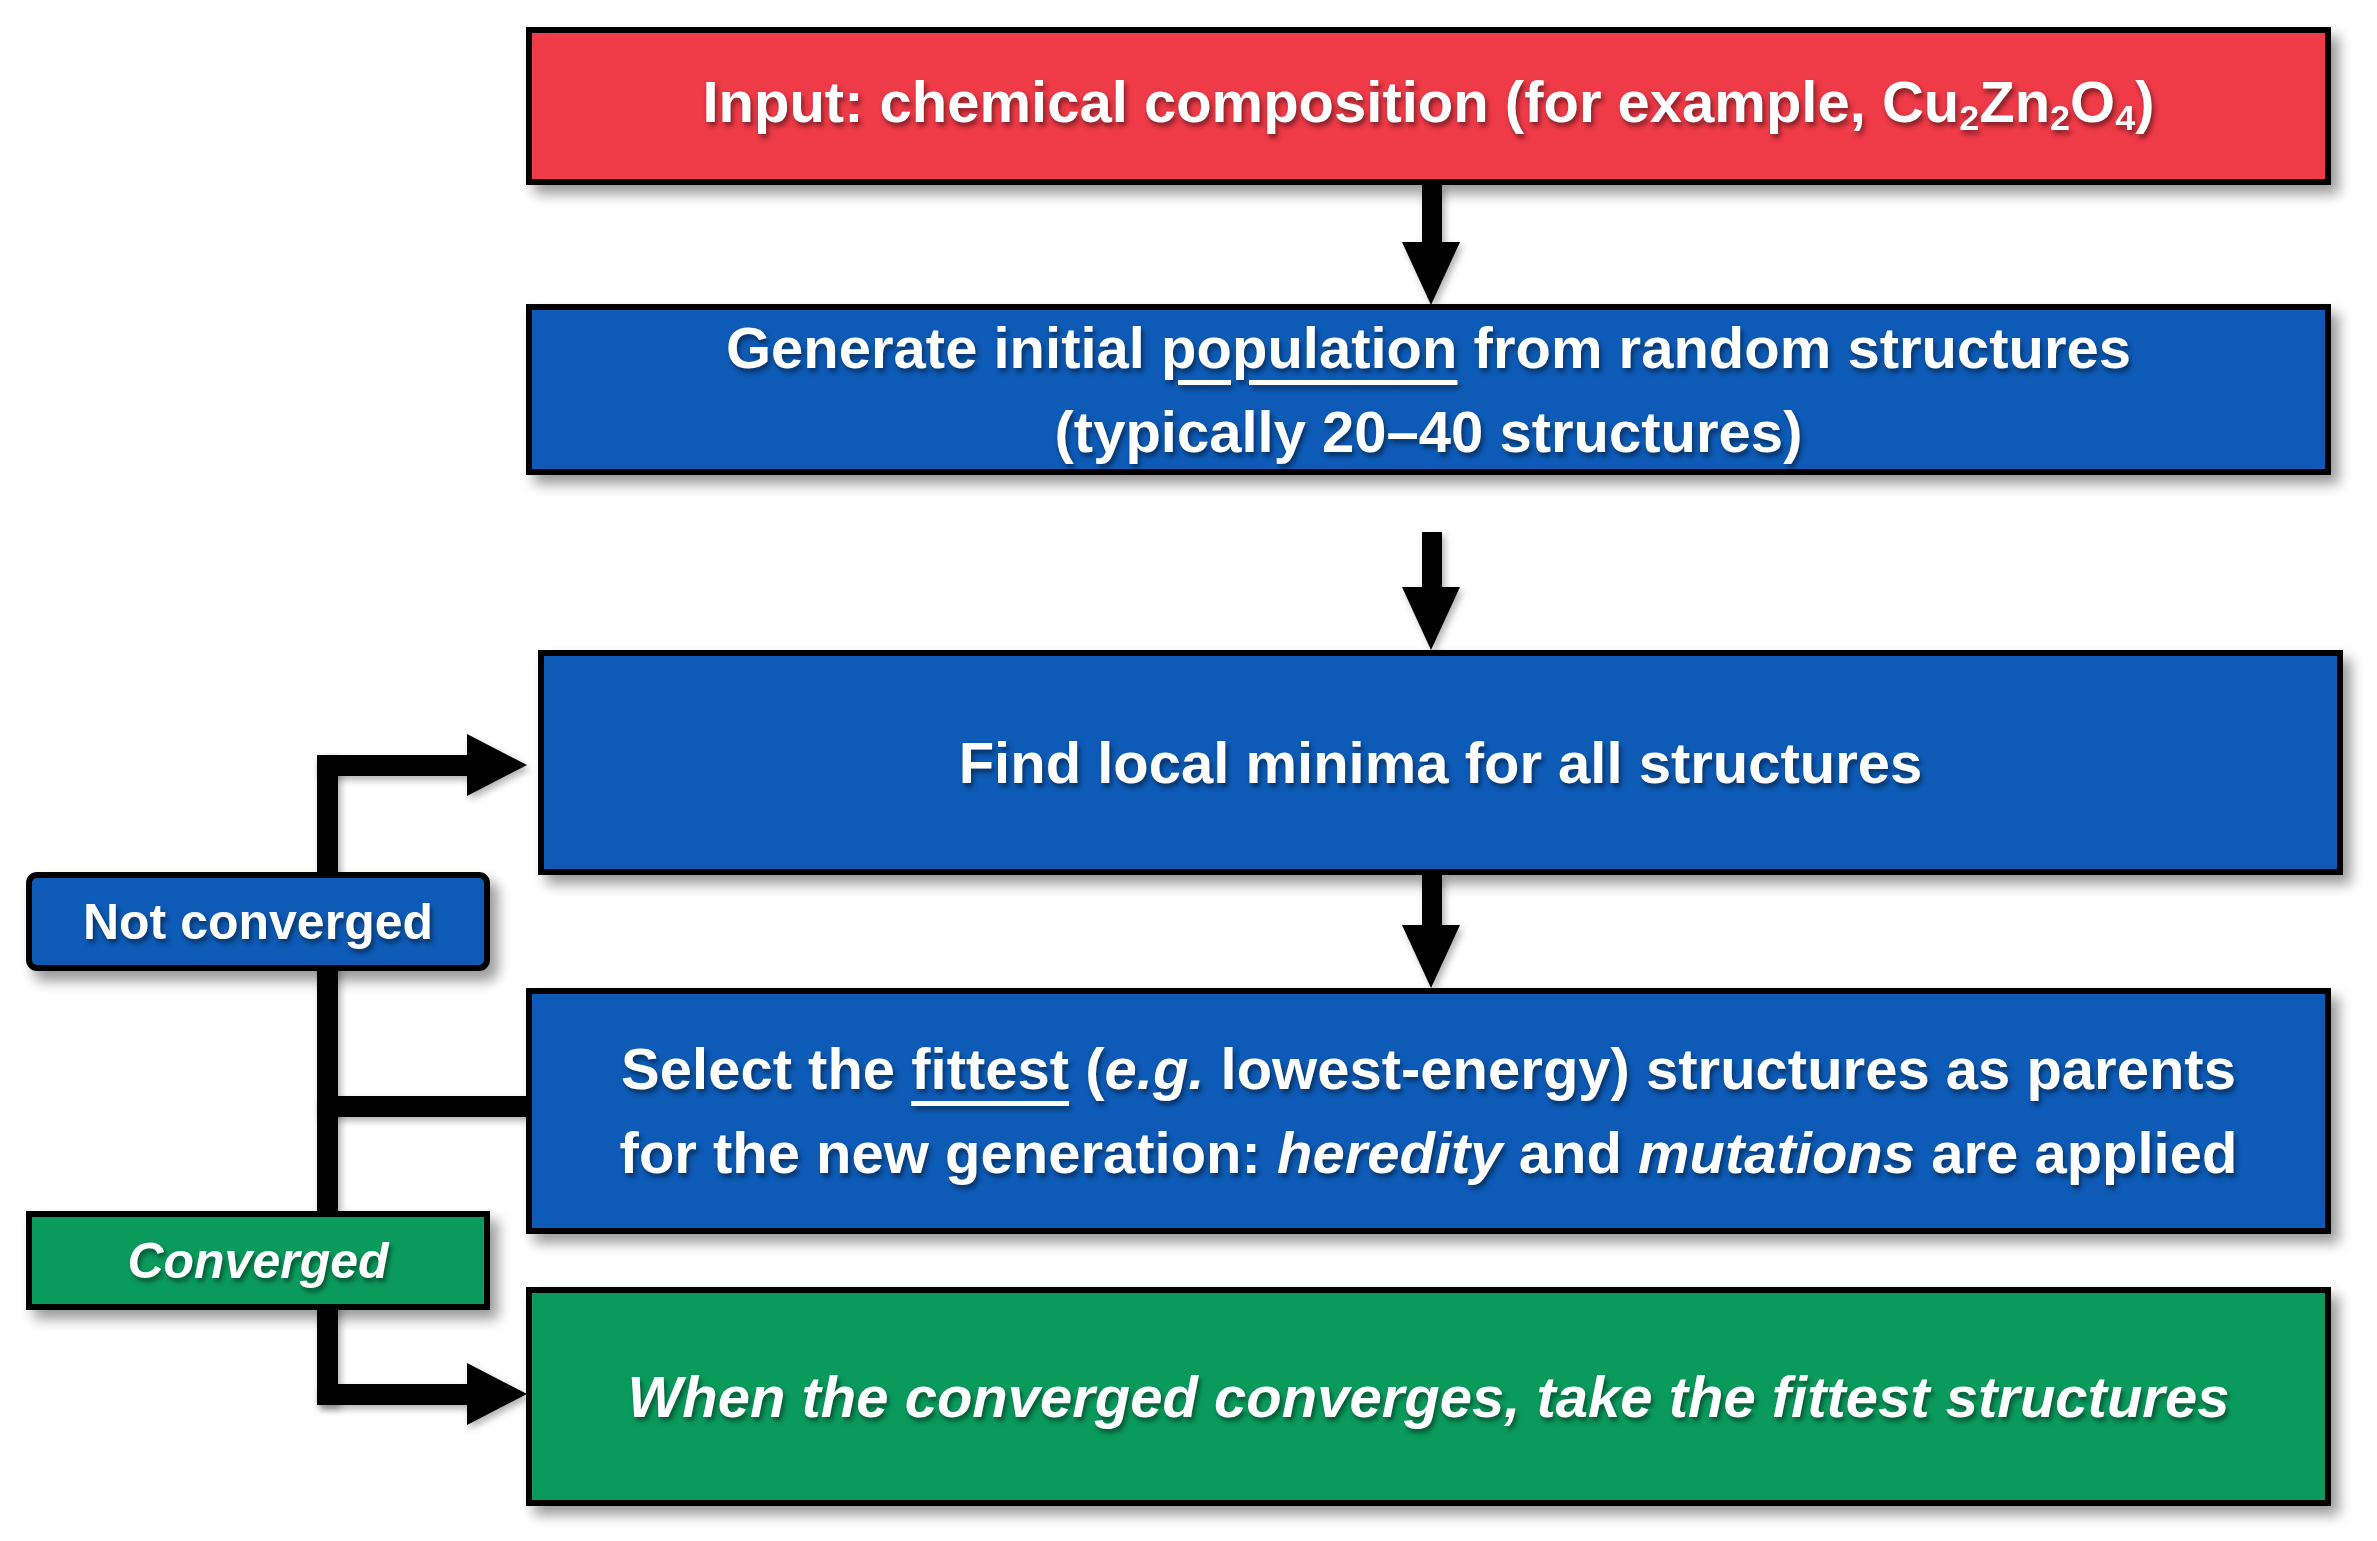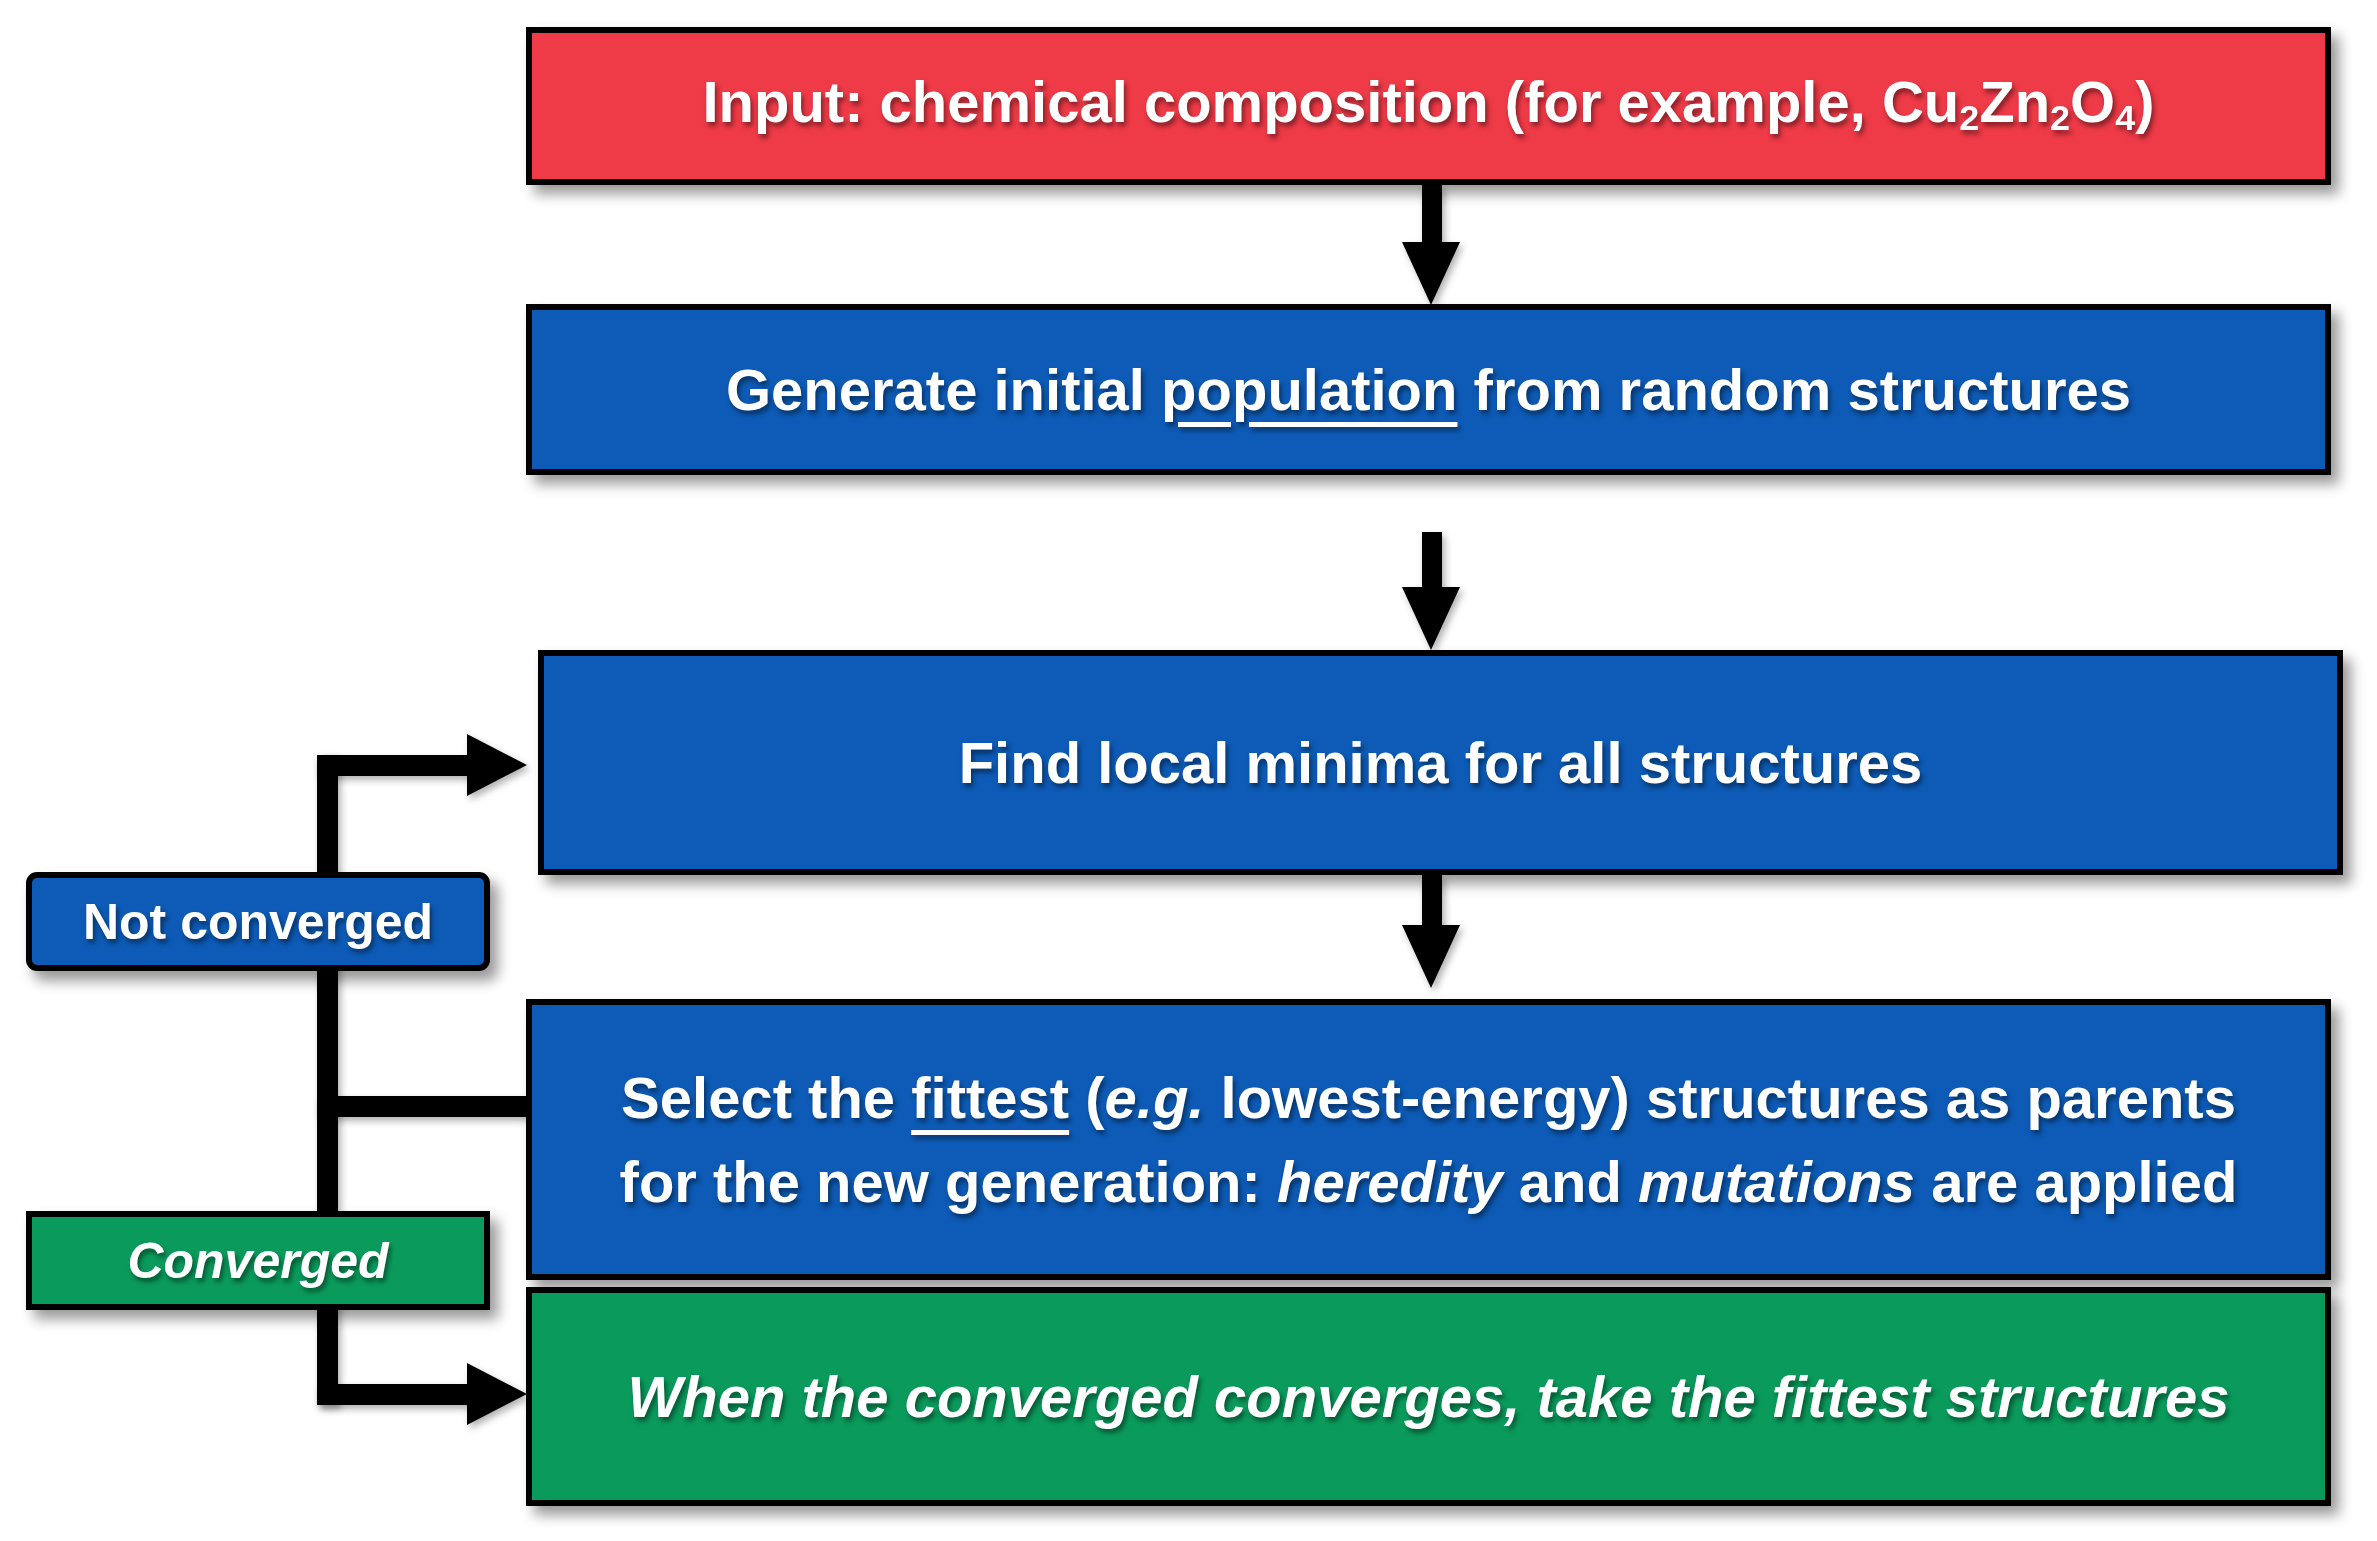--- a/index.html
+++ b/index.html
@@ -66,27 +66,28 @@
 
   <div class="conn" style="left:1422px; top:875px; width:20px; height:53px;"></div>
   <div class="head-down" style="left:1402px; top:925px;"></div>
 
   <div class="box red" style="left:526px; top:27px; width:1805px; height:158px;">
     <div class="line"><span>Input: chemical composition (for example, Cu</span><span class="seg-sub">2</span><span>Zn</span><span class="seg-sub">2</span><span>O</span><span class="seg-sub">4</span><span>)</span></div>
   </div>
 
   <div class="box blue" style="left:526px; top:304px; width:1805px; height:171px;">
     <div class="line"><span>Generate initial </span><span class="seg-u">population</span><span> from random structures</span></div>
+    <div class="line"><span>(typically 20–40 structures)</span></div>
   </div>
 
   <div class="box blue" style="left:526px; top:650px; width:1805px; height:225px;margin-left:12px;">
     <div class="line"><span>Find local minima for all structures</span></div>
   </div>
 
-  <div class="box blue" style="left:526px; top:988px; width:1805px; height:281px;margin-top:11px;">
+  <div class="box blue" style="left:526px; top:988px; width:1805px; height:246px;">
     <div class="line"><span>Select the </span><span class="seg-u">fittest</span><span> (</span><span class="seg-i">e.g.</span><span> lowest-energy) structures as parents</span></div>
     <div class="line"><span>for the new generation: </span><span class="seg-i">heredity</span><span> and </span><span class="seg-i">mutations</span><span> are applied</span></div>
   </div>
 
   <div class="box green" style="left:526px; top:1287px; width:1805px; height:219px;">
     <div class="line"><span>When the converged converges, take the fittest structures</span></div>
   </div>
 
   <div class="box blue label" style="left:26px; top:872px; width:464px; height:99px;border-radius:11px;">
     <div class="line">Not converged</div>

